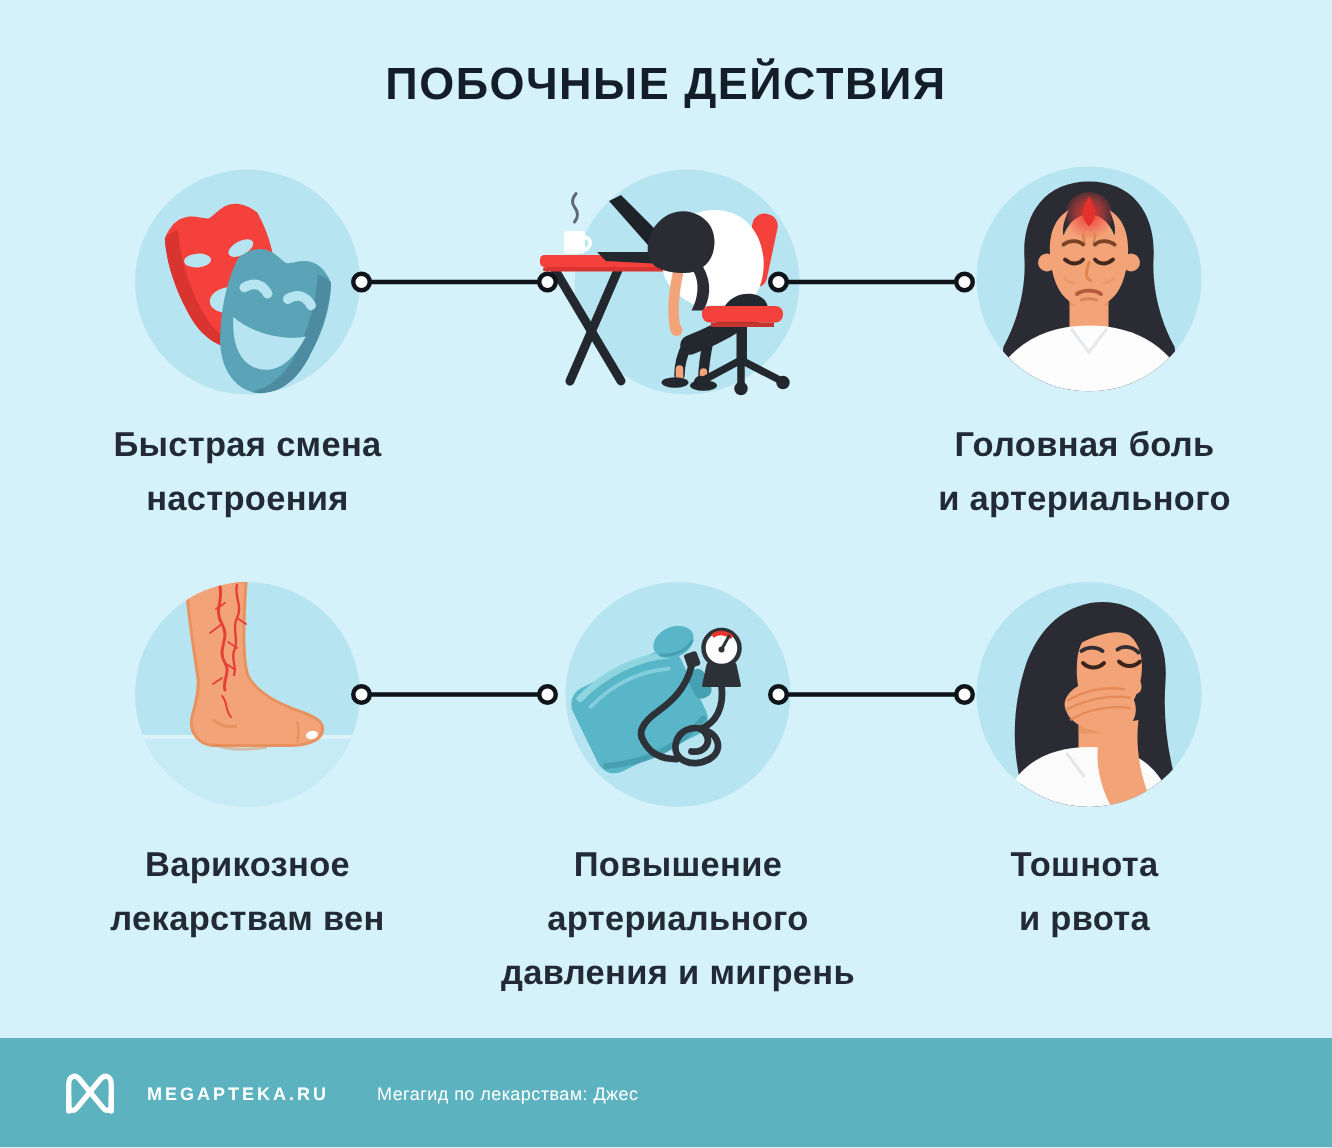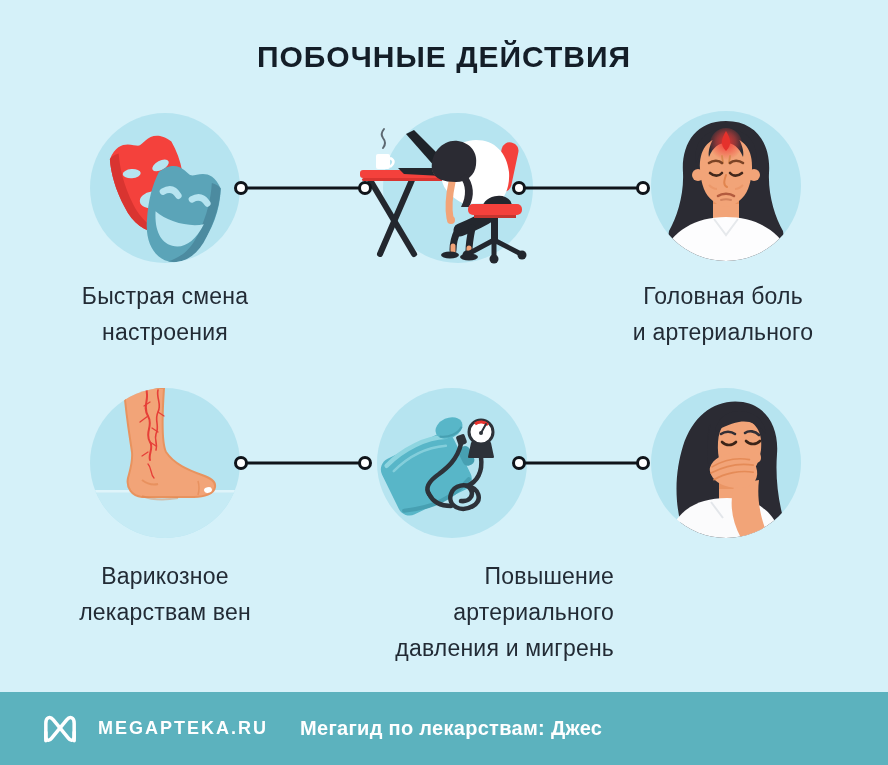--- a/index.html
+++ b/index.html
@@ -3,27 +3,27 @@
 <meta charset="utf-8">
 <style>
   html,body{margin:0;padding:0;}
   body{font-family:"Liberation Sans","DejaVu Sans",sans-serif;}
   .canvas{position:relative;width:888px;height:765px;background:var(--bg);overflow:hidden;}
   .title{position:absolute;left:0;top:42px;width:888px;text-align:center;
          font-size:30px;line-height:30px;font-weight:800;letter-spacing:1px;color:var(--title-color);}
   .circle{position:absolute;width:150px;height:150px;border-radius:50%;
           background:var(--circle);overflow:hidden;}
   .scene{position:absolute;}
-  .label{position:absolute;text-align:center;font-size:23px;line-height:36px;font-weight:400;
+  .label{position:absolute;text-align:center;font-size:23px;line-height:36px;font-weight:700;
          color:var(--text);white-space:pre-line;letter-spacing:0.2px;}
   .connector{position:absolute;}
   .footer{position:absolute;left:0;top:692px;width:888px;height:73px;background:var(--footer-bg);
           display:flex;align-items:center;padding-left:40px;box-sizing:border-box;}
-  .brand{margin-left:18px;color:var(--footer-text);font-weight:800;font-size:18px;letter-spacing:2px;}
-  .caption{margin-left:32px;color:var(--footer-text);font-weight:700;font-size:20px;letter-spacing:0.3px;}
+  .brand{margin-left:18px;color:var(--footer-text);font-weight:800;font-size:12px;letter-spacing:2px;}
+  .caption{margin-left:32px;color:var(--footer-text);font-weight:400;font-size:12px;letter-spacing:0.3px;}
   svg{display:block;}
 </style>
 </head>
 <body>
 
 <div class="canvas">
 
   <div class="title">ПОБОЧНЫЕ ДЕЙСТВИЯ</div>
 
   <div class="circle" style="left:90px;top:113px;">
@@ -202,23 +202,25 @@
     <circle cx="8" cy="8" r="5.5" fill="#ffffff" stroke="var(--line)" stroke-width="3"></circle>
     <circle cx="132" cy="8" r="5.5" fill="#ffffff" stroke="var(--line)" stroke-width="3"></circle>
   </svg>
 
   <div class="label" style="left:25px;top:278px;width:280px;">Быстрая смена
 настроения</div>
   <div class="label" style="left:565px;top:278px;width:316px;">Головная боль
 и артериального</div>
   <div class="label" style="left:15px;top:558px;width:300px;">Варикозное
 лекарствам вен</div>
-  <div class="label" style="left:290px;top:558px;width:324px;text-align:right;">Повышение
+  <div class="label" style="left:290px;top:558px;width:324px;">Повышение
 артериального
 давления и мигрень</div>
+  <div class="label" style="left:583px;top:558px;width:280px;">Тошнота
+и рвота</div>
 
   <div class="footer">
     <svg width="40" height="36" viewBox="0 0 48 40">
       <g stroke="#ffffff" stroke-width="4.2" fill="none" stroke-linecap="round" stroke-linejoin="round">
         <path d="M7,34 L7,13 C7,6 12,4 16,9 L34,31 C37,35 41,34 41,29 L41,24"></path>
         <path d="M41,34 L41,13 C41,6 36,4 32,9 L14,31 C11,35 7,34 7,29 L7,24"></path>
       </g>
     </svg>
     <span class="brand">MEGAPTEKA.RU</span>
     <span class="caption">Мегагид по лекарствам: Джес</span>

